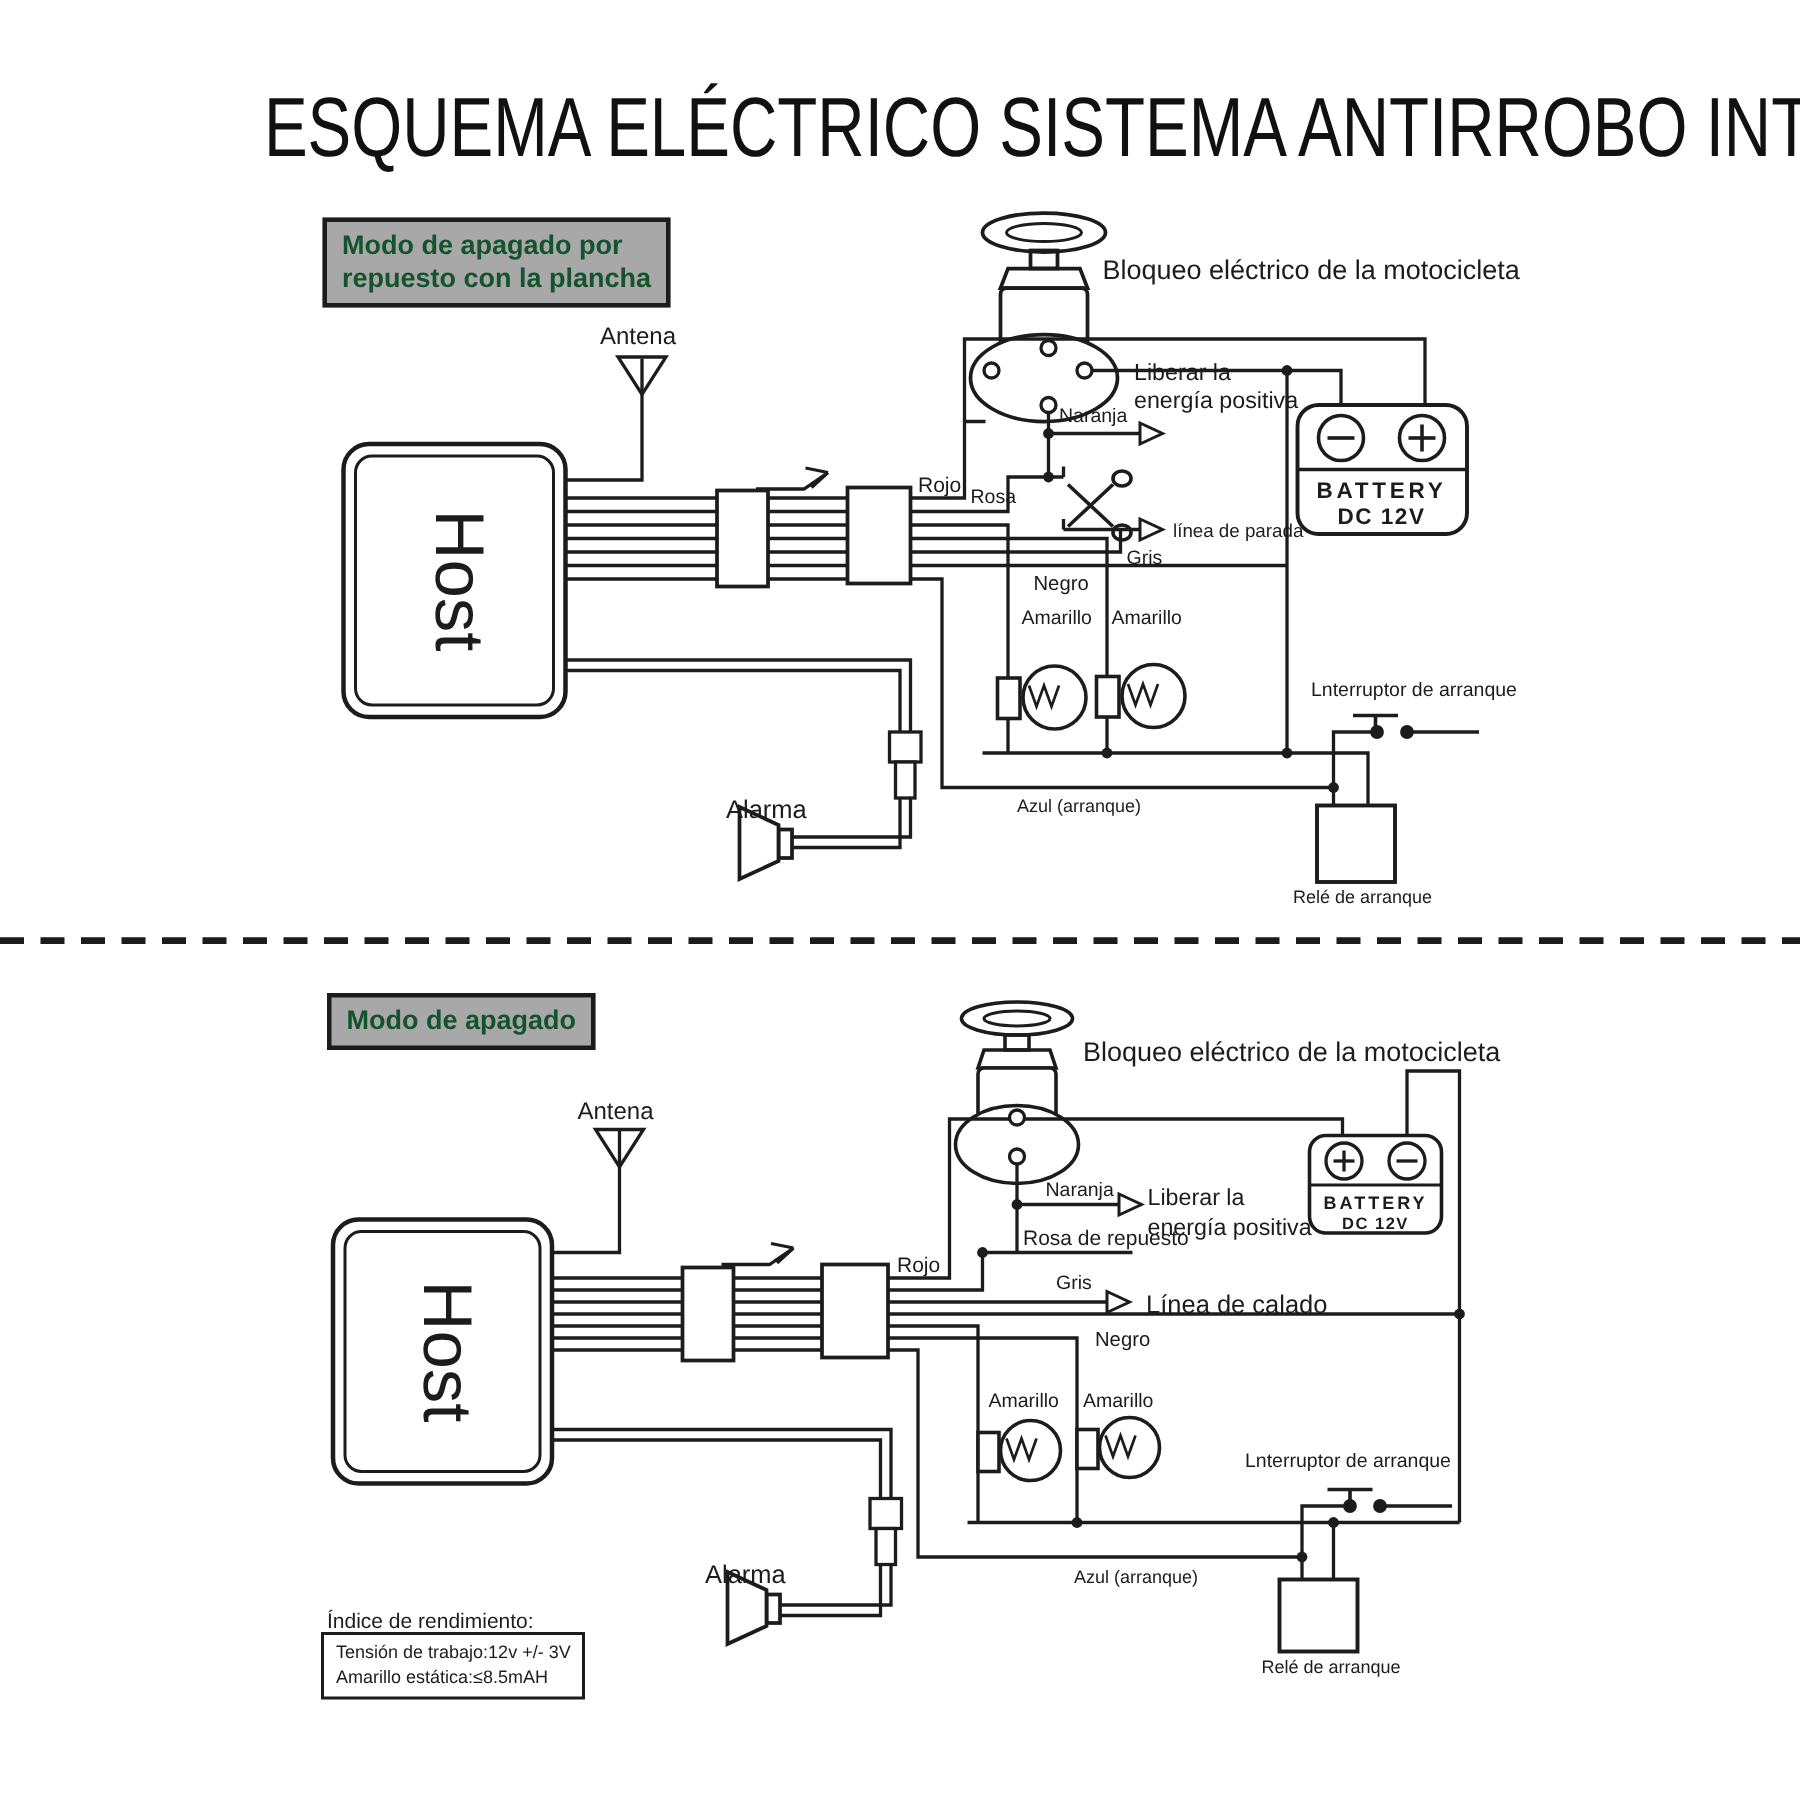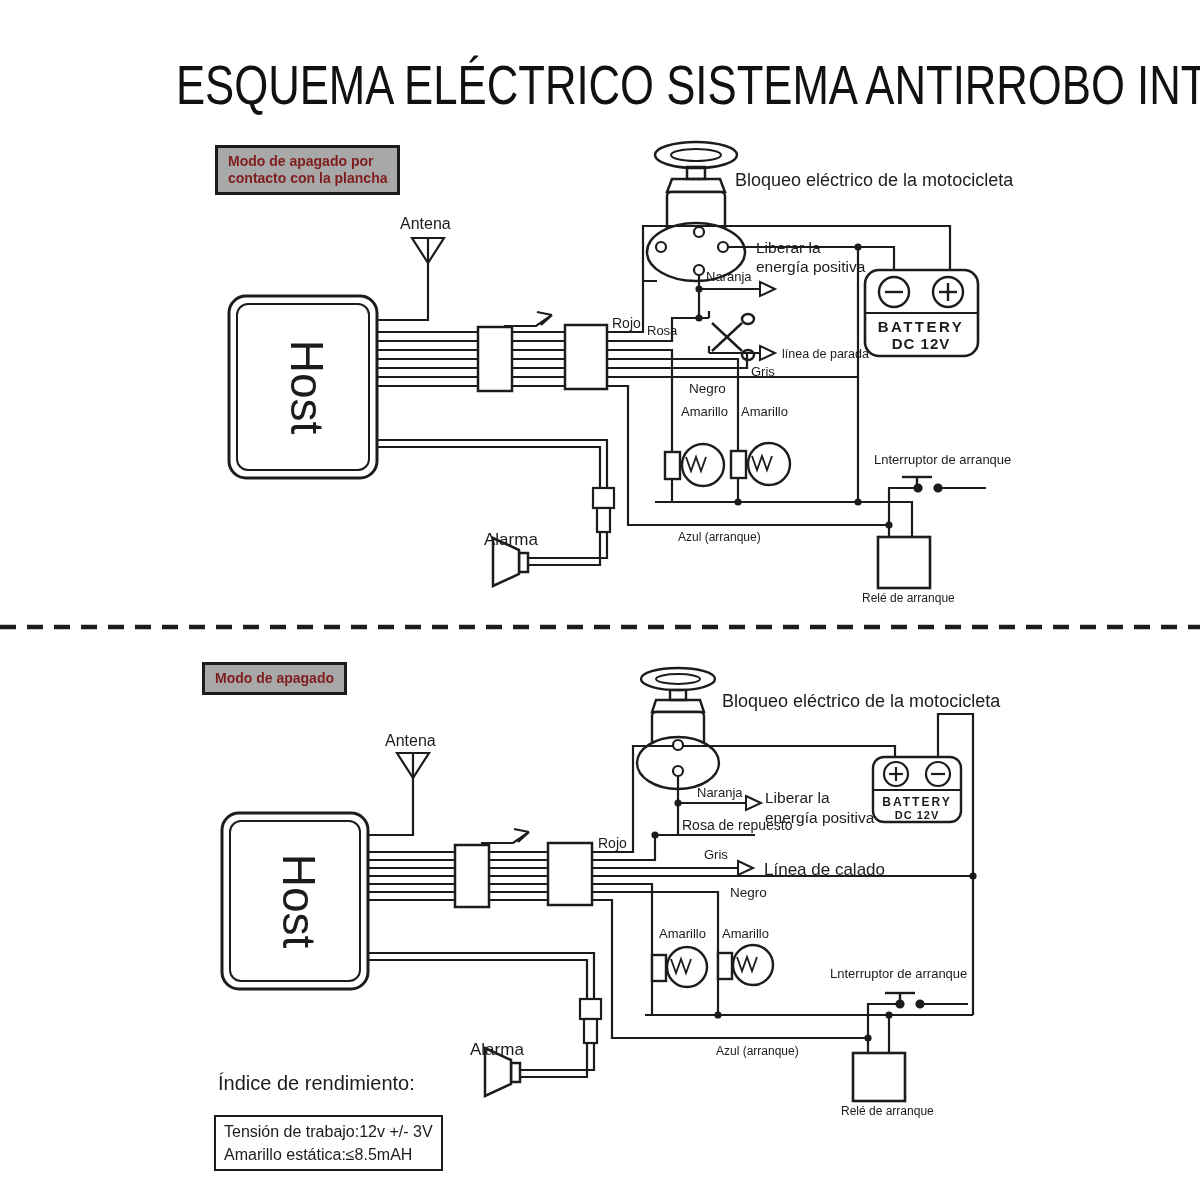--- a/index.html
+++ b/index.html
@@ -2,42 +2,42 @@
 <html><head>
 <meta charset="utf-8">
 <style>
   html,body{margin:0;padding:0;width:1200px;height:1200px;background:#fff;overflow:hidden;
     font-family:"Liberation Sans",sans-serif;color:#1c1c1c;}
   .stage{position:relative;width:1200px;height:1200px;}
   .title{position:absolute;top:52px;left:0;width:1200px;text-align:center;}
   .title span{display:inline-block;font-size:56px;font-weight:500;letter-spacing:0px;
     transform:scaleX(0.78);transform-origin:center;white-space:nowrap;color:#111;}
   .mode-box{position:absolute;background:#a8a8a8;border:3px solid #1c1c1c;
-    font-weight:bold;font-size:14px;line-height:1.22;padding:5px 10px;color:#7f1d1d;}
+    font-weight:bold;font-size:18px;line-height:1.22;padding:5px 10px;color:#14532d;}
   .mode-box div{white-space:nowrap;}
   .perf{position:absolute;left:214px;top:1072px;}
-  .perf .hd{font-size:20px;margin:0 0 20px 4px;}
-  .perf .bx{border:2px solid #1c1c1c;padding:3px 8px;font-size:16px;line-height:1.45;}
+  .perf .hd{font-size:14px;margin:0 0 0 4px;}
+  .perf .bx{border:2px solid #1c1c1c;padding:3px 8px;font-size:12px;line-height:1.45;}
   svg text{fill:#1c1c1c;}
 </style>
 </head>
 <body>
 
 <div class="stage">
 
   <div class="title">
     <span>ESQUEMA ELÉCTRICO SISTEMA ANTIRROBO INTELIGENTE</span>
   </div>
 
   <div class="mode-box" style="left:215px;top:145px;">
     <div>Modo de apagado por</div>
-    <div>contacto con la plancha</div>
+    <div>repuesto con la plancha</div>
   </div>
 
-  <div class="mode-box" style="left:202px;top:662px;">
+  <div class="mode-box" style="left:218px;top:662px;">
     <div>Modo de apagado</div>
   </div>
 
   <div class="perf">
     <div class="hd">Índice de rendimiento:</div>
     <div class="bx">
       <div>Tensión de trabajo:12v +/- 3V</div>
       <div>Amarillo estática:≤8.5mAH</div>
     </div>
   </div>

